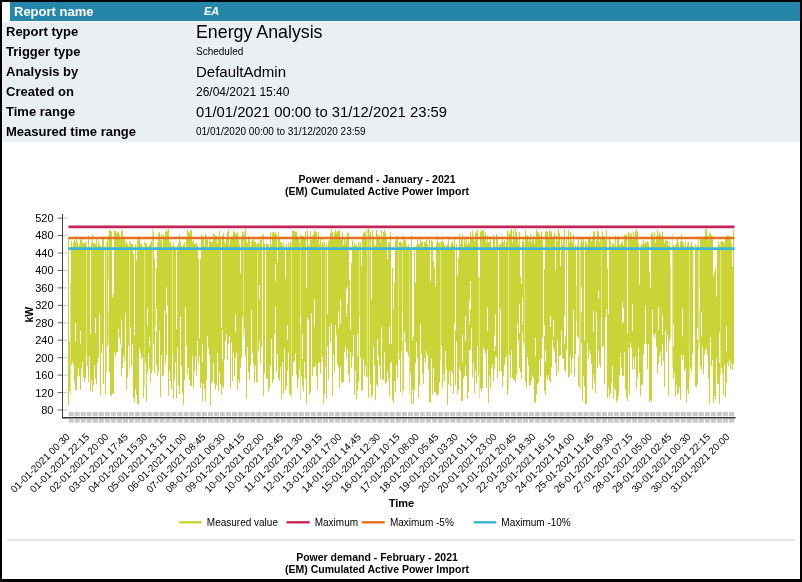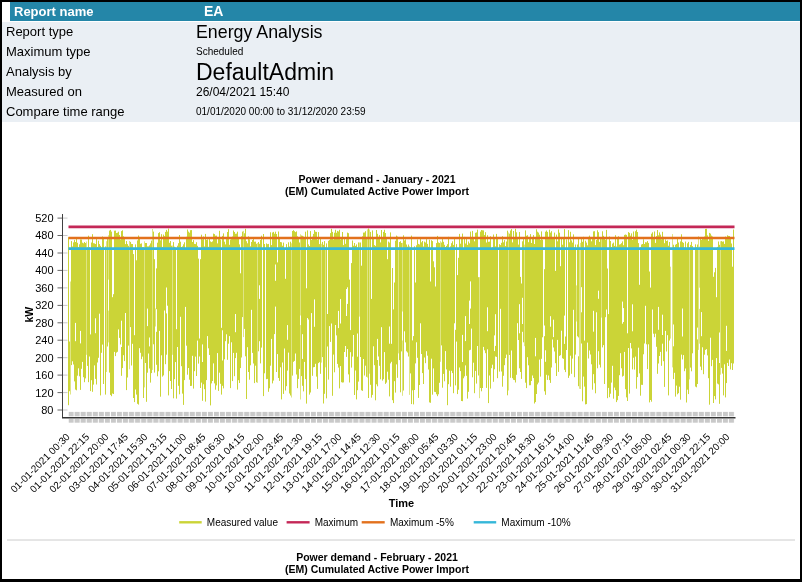--- a/index.html
+++ b/index.html
@@ -10,53 +10,57 @@
   font-family:"Liberation Sans", sans-serif;
   overflow:hidden; background:#fff;
 }
 .thead {
   position:absolute; left:8px; top:0; width:798px; height:19px;
   background:#2486A8; color:#fff; font-weight:bold; font-size:13px;
   line-height:19px;
 }
 .tbody { position:absolute; left:0; top:20px; width:798px; }
 .row { position:relative; display:block; height:20px; line-height:20px; background:#EAEFF4; font-size:13px; color:#000; }
-.lab { position:absolute; left:4px; font-weight:normal; }
+.lab { position:absolute; left:4px; font-weight:bold; }
 .lab2 { margin-left:4px; }
 .val { position:absolute; left:194px; }
 svg { font-family:"Liberation Sans", sans-serif; }
 svg text { fill:#000; }
 .t1 { font-size:10.5px; font-weight:bold; }
 .xl { font-size:10px; }
 .yl { font-size:11px; }
 .lg { font-size:10px; }
 </style>
 </head>
 <body>
 <div class="page">
-  <div class="thead"><span class="lab2">Report name</span><span class="val" style="font-size:14px;">EA</span></div>
+  <div class="thead"><span class="lab2">Report name</span><span class="val" style="font-size:11px;font-style:italic;">EA</span></div>
   <div class="tbody">
 <div class="row">
         <span class="lab">Report type</span>
         <span class="val" style="font-size:17.8px;">Energy Analysis</span>
       </div>
 <div class="row">
-        <span class="lab">Maximum type</span>
+        <span class="lab">Trigger type</span>
         <span class="val" style="font-size:10px;">Scheduled</span>
       </div>
 <div class="row">
         <span class="lab">Analysis by</span>
-        <span class="val" style="font-size:23px;">DefaultAdmin</span>
+        <span class="val" style="font-size:15px;">DefaultAdmin</span>
       </div>
 <div class="row">
-        <span class="lab">Measured on</span>
+        <span class="lab">Created on</span>
         <span class="val" style="font-size:12px;">26/04/2021 15:40</span>
       </div>
 <div class="row">
-        <span class="lab">Compare time range</span>
+        <span class="lab">Time range</span>
+        <span class="val" style="font-size:14.8px;">01/01/2021 00:00 to 31/12/2021 23:59</span>
+      </div>
+<div class="row">
+        <span class="lab">Measured time range</span>
         <span class="val" style="font-size:10px;">01/01/2020 00:00 to 31/12/2020 23:59</span>
       </div>
   </div>
   <svg width="802" height="582" viewBox="0 0 802 582" style="position:absolute;left:-2px;top:-2px;">
     <defs>
       <pattern id="tk" x="68.5" y="0" width="6.06" height="1" patternUnits="userSpaceOnUse">
         <rect x="0" y="0" width="5.06" height="1" fill="#c9c9c9"></rect>
       </pattern>
     </defs>
 

